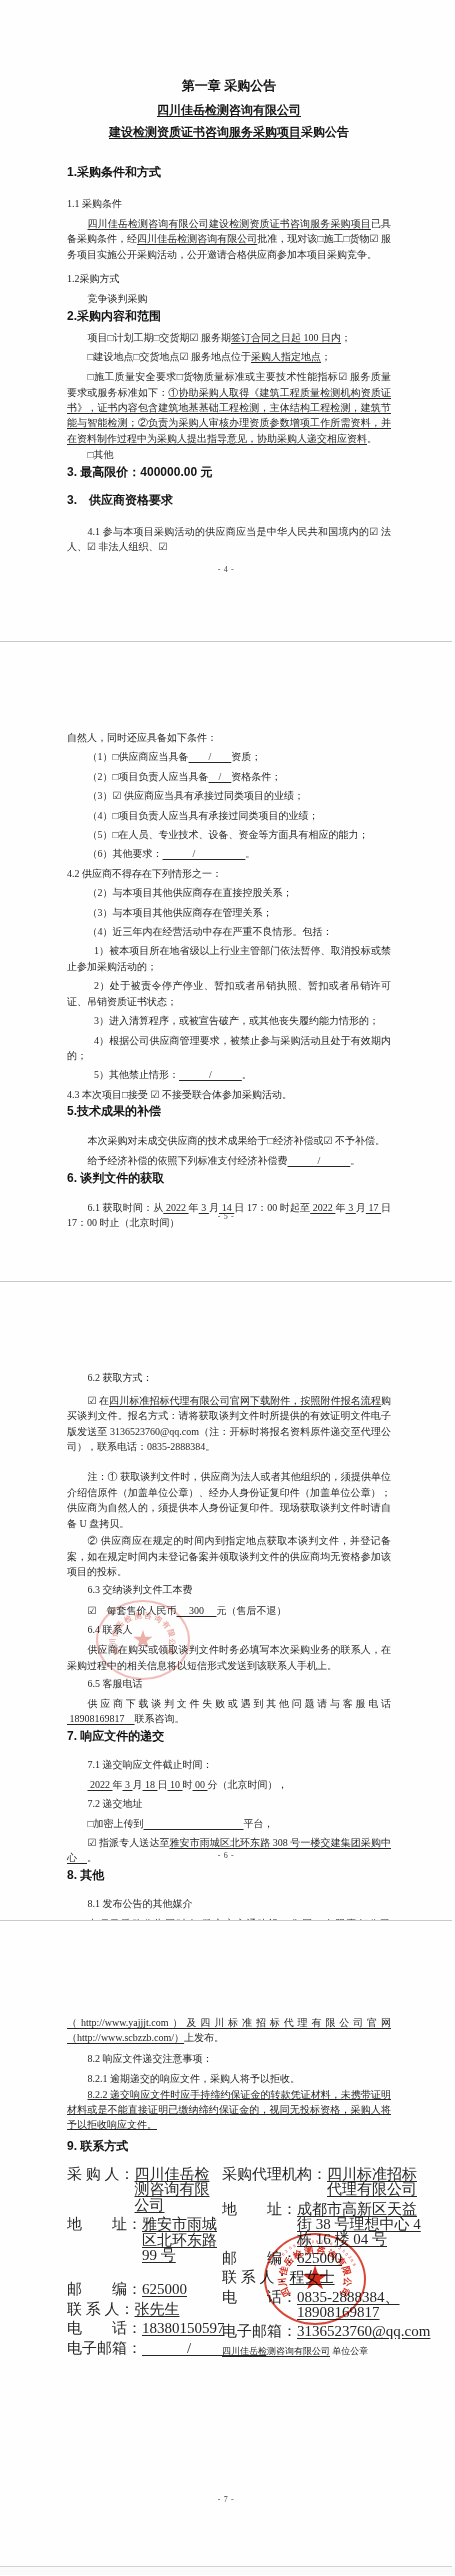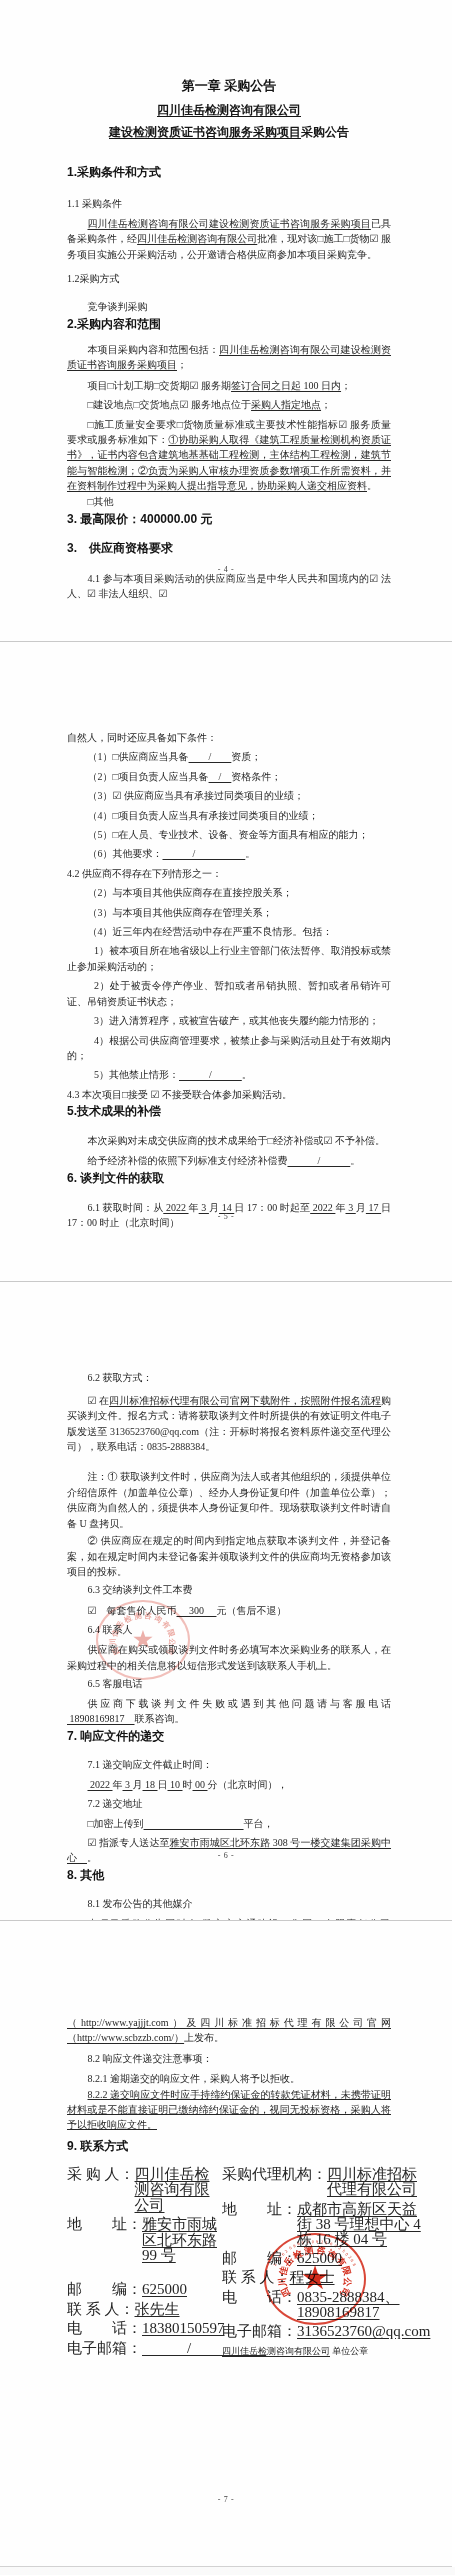--- a/index.html
+++ b/index.html
@@ -47,24 +47,23 @@
   <section class="page" style="height:642px;padding-top:77px;">
     <div class="content">
       <p class="tt1">第一章 采购公告</p>
       <p class="tt2" style="margin-top:7.4px;"><span class="u">四川佳岳检测咨询有限公司</span></p>
       <p class="tt2" style="margin-top:4.6px;"><span class="u">建设检测资质证书咨询服务采购项目</span><span>采购公告</span></p>
 
       <p class="hsec" style="margin-top:23px;">1.采购条件和方式</p>
       <p style="margin-top:15px;">1.1 采购条件</p>
       <p class="t-ind" style="margin-top:4.6px;"><span class="u">四川佳岳检测咨询有限公司建设检测资质证书咨询服务采购项目</span><span>已具备采购条件，经</span><span class="u">四川佳岳检测咨询有限公司</span><span>批准，现对该□施工□货物☑ 服务项目实施公开采购活动，公开邀请合格供应商参加本项目采购竞争。</span></p>
       <p style="margin-top:9px;">1.2采购方式</p>
-      <p class="t-ind" style="margin-top:12px;">竞争谈判采购</p>
+      <p class="t-ind" style="margin-top:4px;">竞争谈判采购</p>
 
       <p class="hsec" style="margin-top:2.3px;">2.采购内容和范围</p>
-      <p class="t-ind" style="margin-top:8.5px;"><span>本项目采购内容和范围包括：</span><span class="u">四川佳岳检测咨询有限公司建设检测资质证书咨询服务采购项目</span><span>；</span></p>
       <p class="t-ind" style="margin-top:5.1px;"><span>项目□计划工期□交货期☑ 服务期</span><span class="u">签订合同之日起 100 日内</span><span>；</span></p>
       <p class="t-ind" style="margin-top:3.4px;"><span>□建设地点□交货地点☑ 服务地点位于</span><span class="u">采购人指定地点</span><span>；</span></p>
       <p class="t-ind" style="margin-top:4.6px;"><span>□施工质量安全要求□货物质量标准或主要技术性能指标☑ 服务质量要求或服务标准如下：</span><span class="u">①协助采购人取得《建筑工程质量检测机构资质证书》，证书内容包含建筑地基基础工程检测，主体结构工程检测，建筑节能与智能检测；②负责为采购人审核办理资质参数增项工作所需资料，并在资料制作过程中为采购人提出指导意见，协助采购人递交相应资料</span><span>。</span></p>
       <p class="t-ind" style="margin-top:0.6px;">□其他</p>
 
       <p class="hsec" style="margin-top:1.7px;">3. 最高限价：400000.00 元</p>
       <p class="hsec" style="margin-top:11.4px;">3.　供应商资格要求</p>
       <p class="t-ind" style="margin-top:14.2px;">4.1 参与本项目采购活动的供应商应当是中华人民共和国境内的☑ 法人、☑ 非法人组织、☑</p>
     </div>
     <div class="pagenum" style="top:564px;">- 4 -</div>

